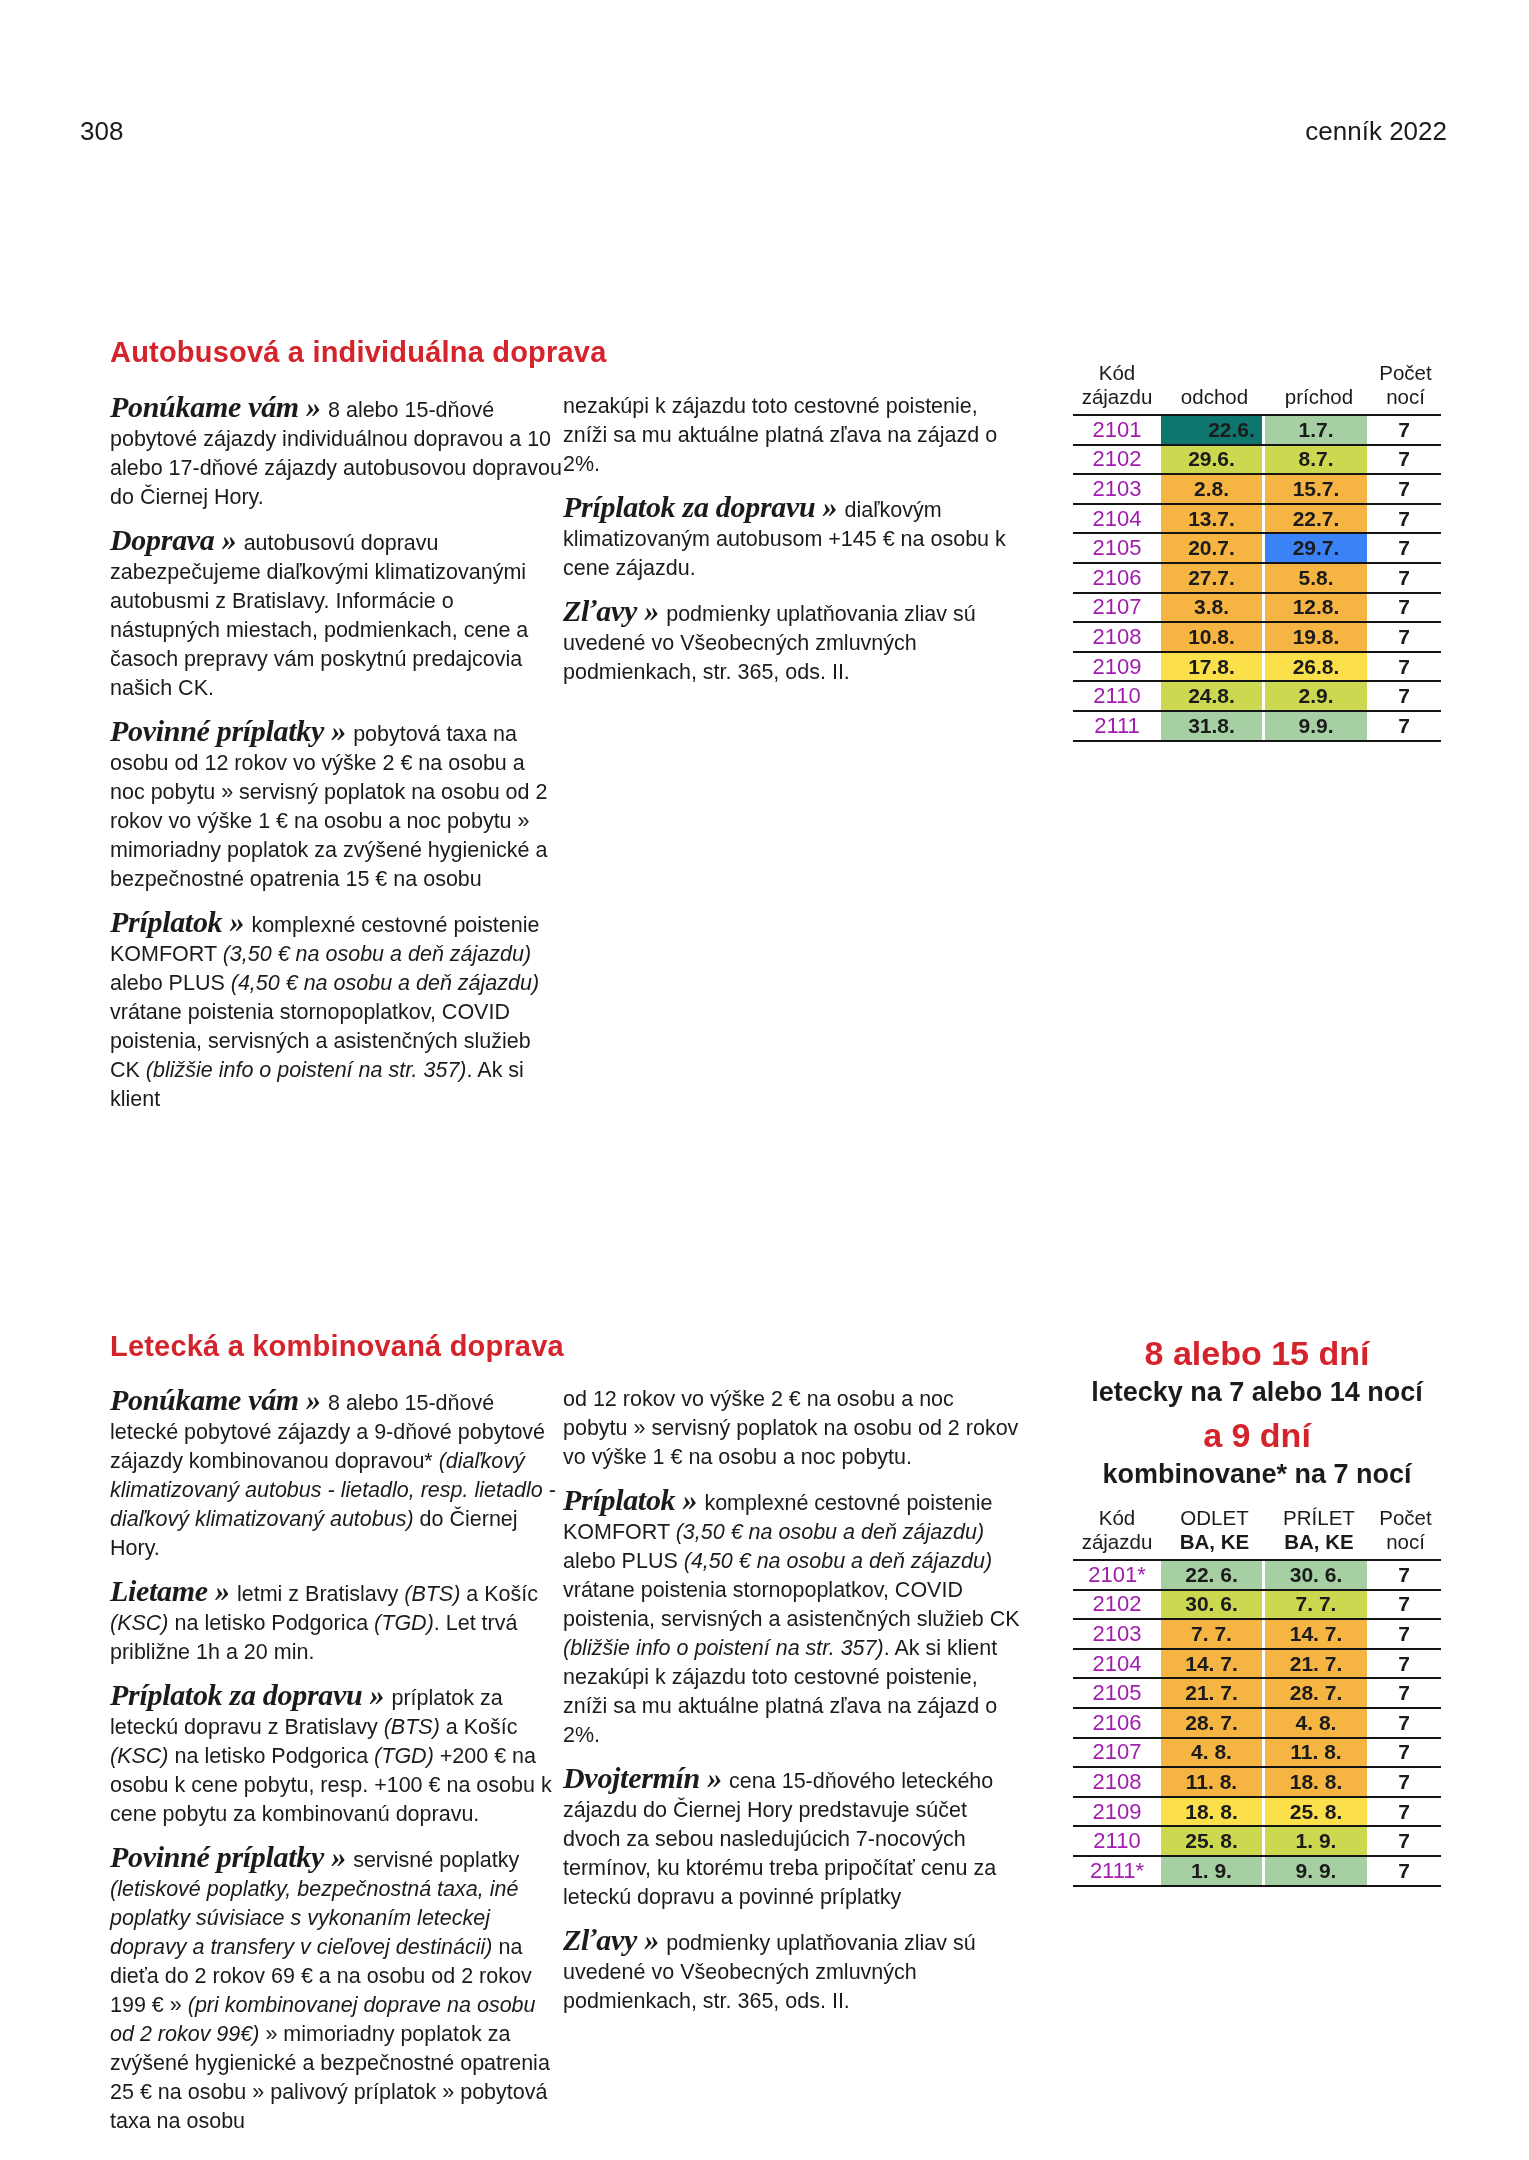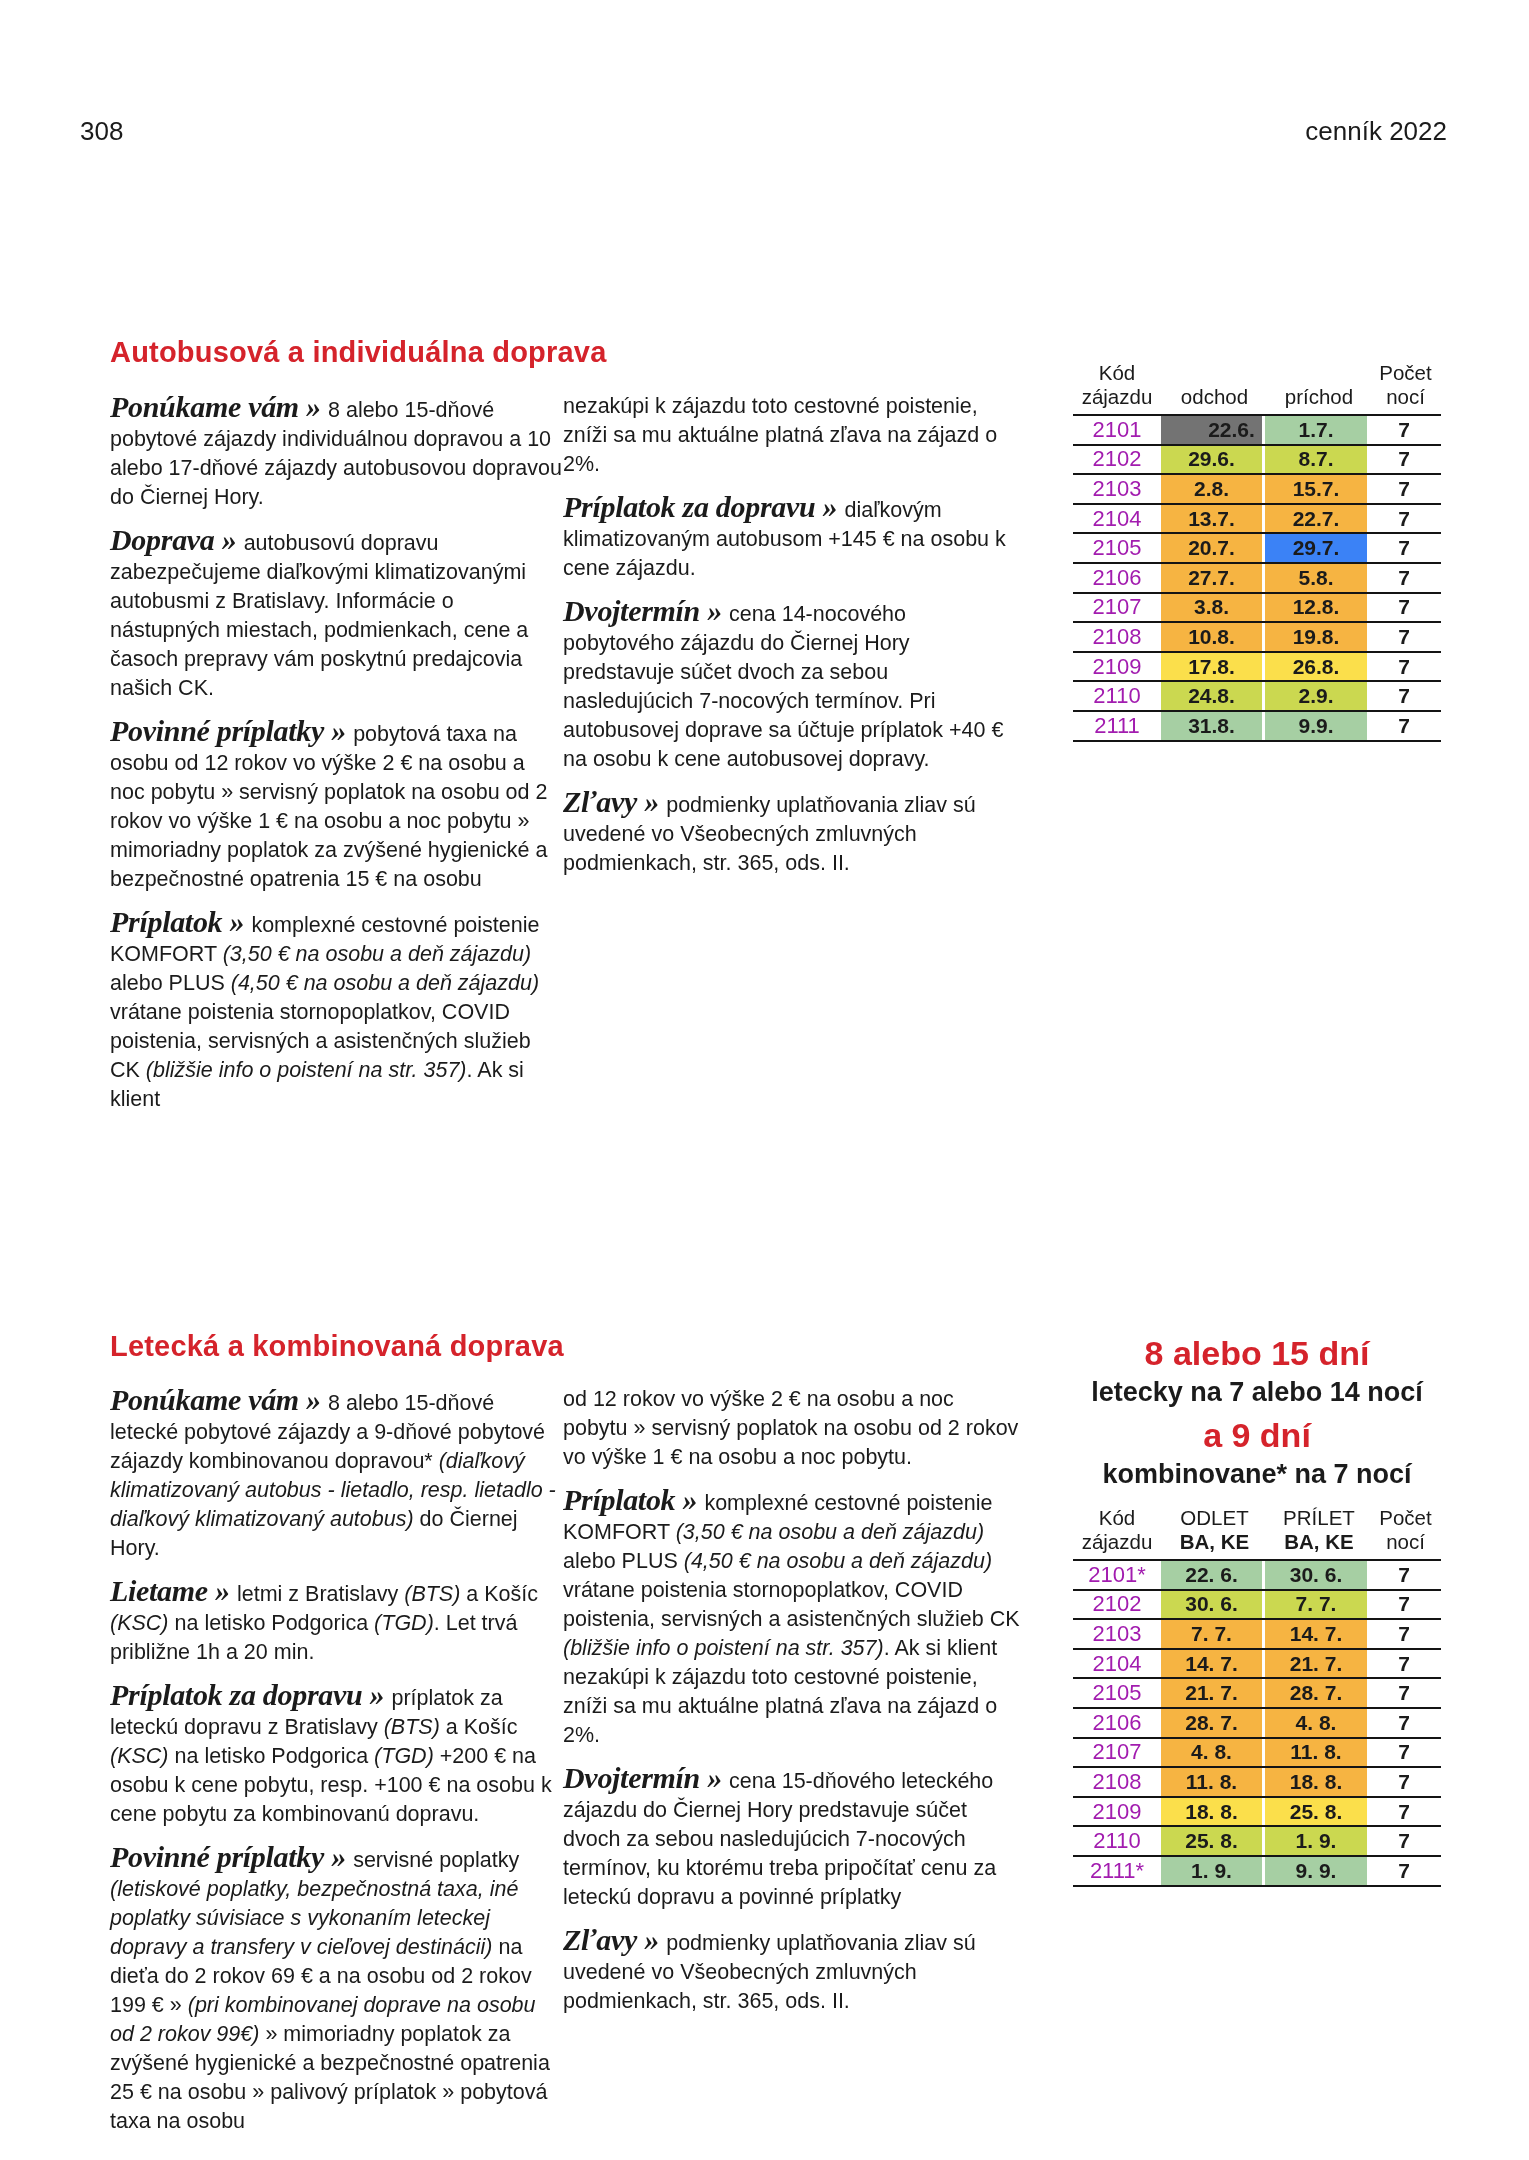--- a/index.html
+++ b/index.html
@@ -58,21 +58,20 @@
   <div class="sec-heading red" style="top:336px;">Autobusová a individuálna doprava</div>
   <div class="text-col" style="left:110px;top:384px;width:452px;">
       <div class="para"><span class="seg-L">Ponúkame vám » </span><span class="seg-N">8 alebo 15-dňové pobytové zájazdy individuálnou dopravou a 10 alebo 17-dňové zájazdy autobusovou dopravou do Čiernej Hory.</span></div>
       <div class="para"><span class="seg-L">Doprava » </span><span class="seg-N">autobusovú dopravu zabezpečujeme diaľkovými klimatizovanými autobusmi z Bratislavy. Informácie o nástupných miestach, podmienkach, cene a časoch prepravy vám poskytnú predajcovia našich CK.</span></div>
       <div class="para"><span class="seg-L">Povinné príplatky » </span><span class="seg-N">pobytová taxa na osobu od 12 rokov vo výške 2 € na osobu a noc pobytu » servisný poplatok na osobu od 2 rokov vo výške 1 € na osobu a noc pobytu » mimoriadny poplatok za zvýšené hygienické a bezpečnostné opatrenia 15 € na osobu</span></div>
       <div class="para"><span class="seg-L">Príplatok » </span><span class="seg-N">komplexné cestovné poistenie KOMFORT </span><span class="seg-I">(3,50 € na osobu a deň zájazdu)</span><span class="seg-N"> alebo PLUS </span><span class="seg-I">(4,50 € na osobu a deň zájazdu)</span><span class="seg-N"> vrátane poistenia stornopoplatkov, COVID poistenia, servisných a asistenčných služieb CK </span><span class="seg-I">(bližšie info o poistení na str. 357)</span><span class="seg-N">. Ak si klient</span></div>
     </div>
   <div class="text-col" style="left:563px;top:384px;width:458px;">
       <div class="para"><span class="seg-N">nezakúpi k zájazdu toto cestovné poistenie, zníži sa mu aktuálne platná zľava na zájazd o 2%.</span></div>
       <div class="para"><span class="seg-L">Príplatok za dopravu » </span><span class="seg-N">diaľkovým klimatizovaným autobusom +145 € na osobu k cene zájazdu.</span></div>
-      <div class="para"><span class="seg-L">Dvojtermín » </span><span class="seg-N">cena 14-nocového pobytového zájazdu do Čiernej Hory predstavuje súčet dvoch za sebou nasledujúcich 7-nocových termínov. Pri autobusovej doprave sa účtuje príplatok +40 € na osobu k cene autobusovej dopravy.</span></div>
       <div class="para"><span class="seg-L">Zľavy » </span><span class="seg-N">podmienky uplatňovania zliav sú uvedené vo Všeobecných zmluvných podmienkach, str. 365, ods. II.</span></div>
     </div>
 
   <div class="ttable" style="top:344px;">
     <div class="thead">
       <div class="hcell c1">
         <span>Kód</span>
         <span>zájazdu</span>
       </div>
       <div class="hcell c2">
@@ -84,21 +83,21 @@
         <span>príchod</span>
       </div>
       <div class="hcell c4">
         <span>Počet</span>
         <span>nocí</span>
       </div>
     </div>
     <div>
         <div class="trow">
           <div class="tcell cell-code">2101</div>
-          <div class="tcell cell-dep" style="background: #737373; padding-left: 40px;">22.6.</div>
+          <div class="tcell cell-dep" style="background: #0f766e; padding-left: 40px;">22.6.</div>
           <div class="tcell cell-arr" style="background: rgb(166, 207, 163);">1.7.</div>
           <div class="tcell cell-nights">7</div>
         </div>
         <div class="trow">
           <div class="tcell cell-code">2102</div>
           <div class="tcell cell-dep" style="background: rgb(203, 216, 80);">29.6.</div>
           <div class="tcell cell-arr" style="background: rgb(203, 216, 80);">8.7.</div>
           <div class="tcell cell-nights">7</div>
         </div>
         <div class="trow">

